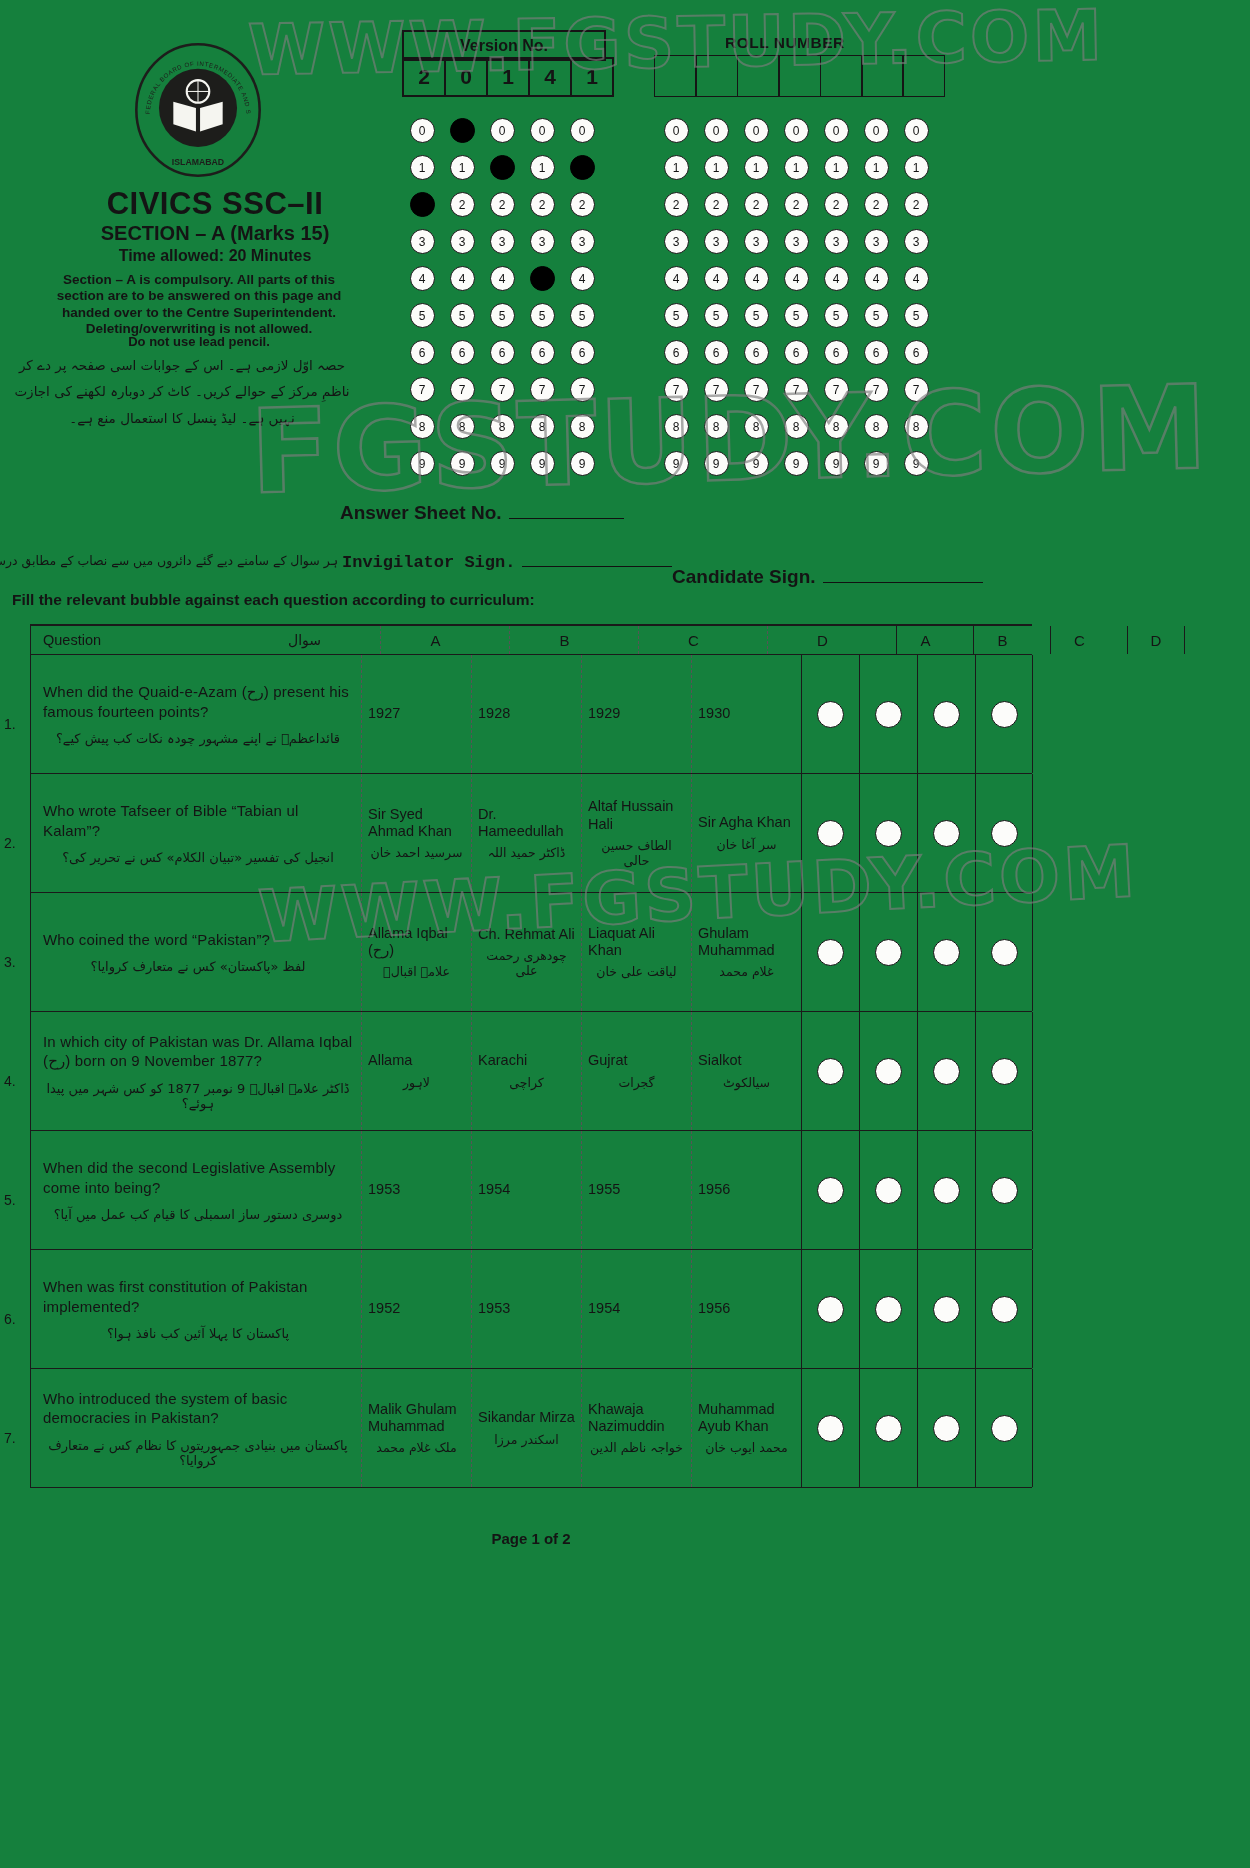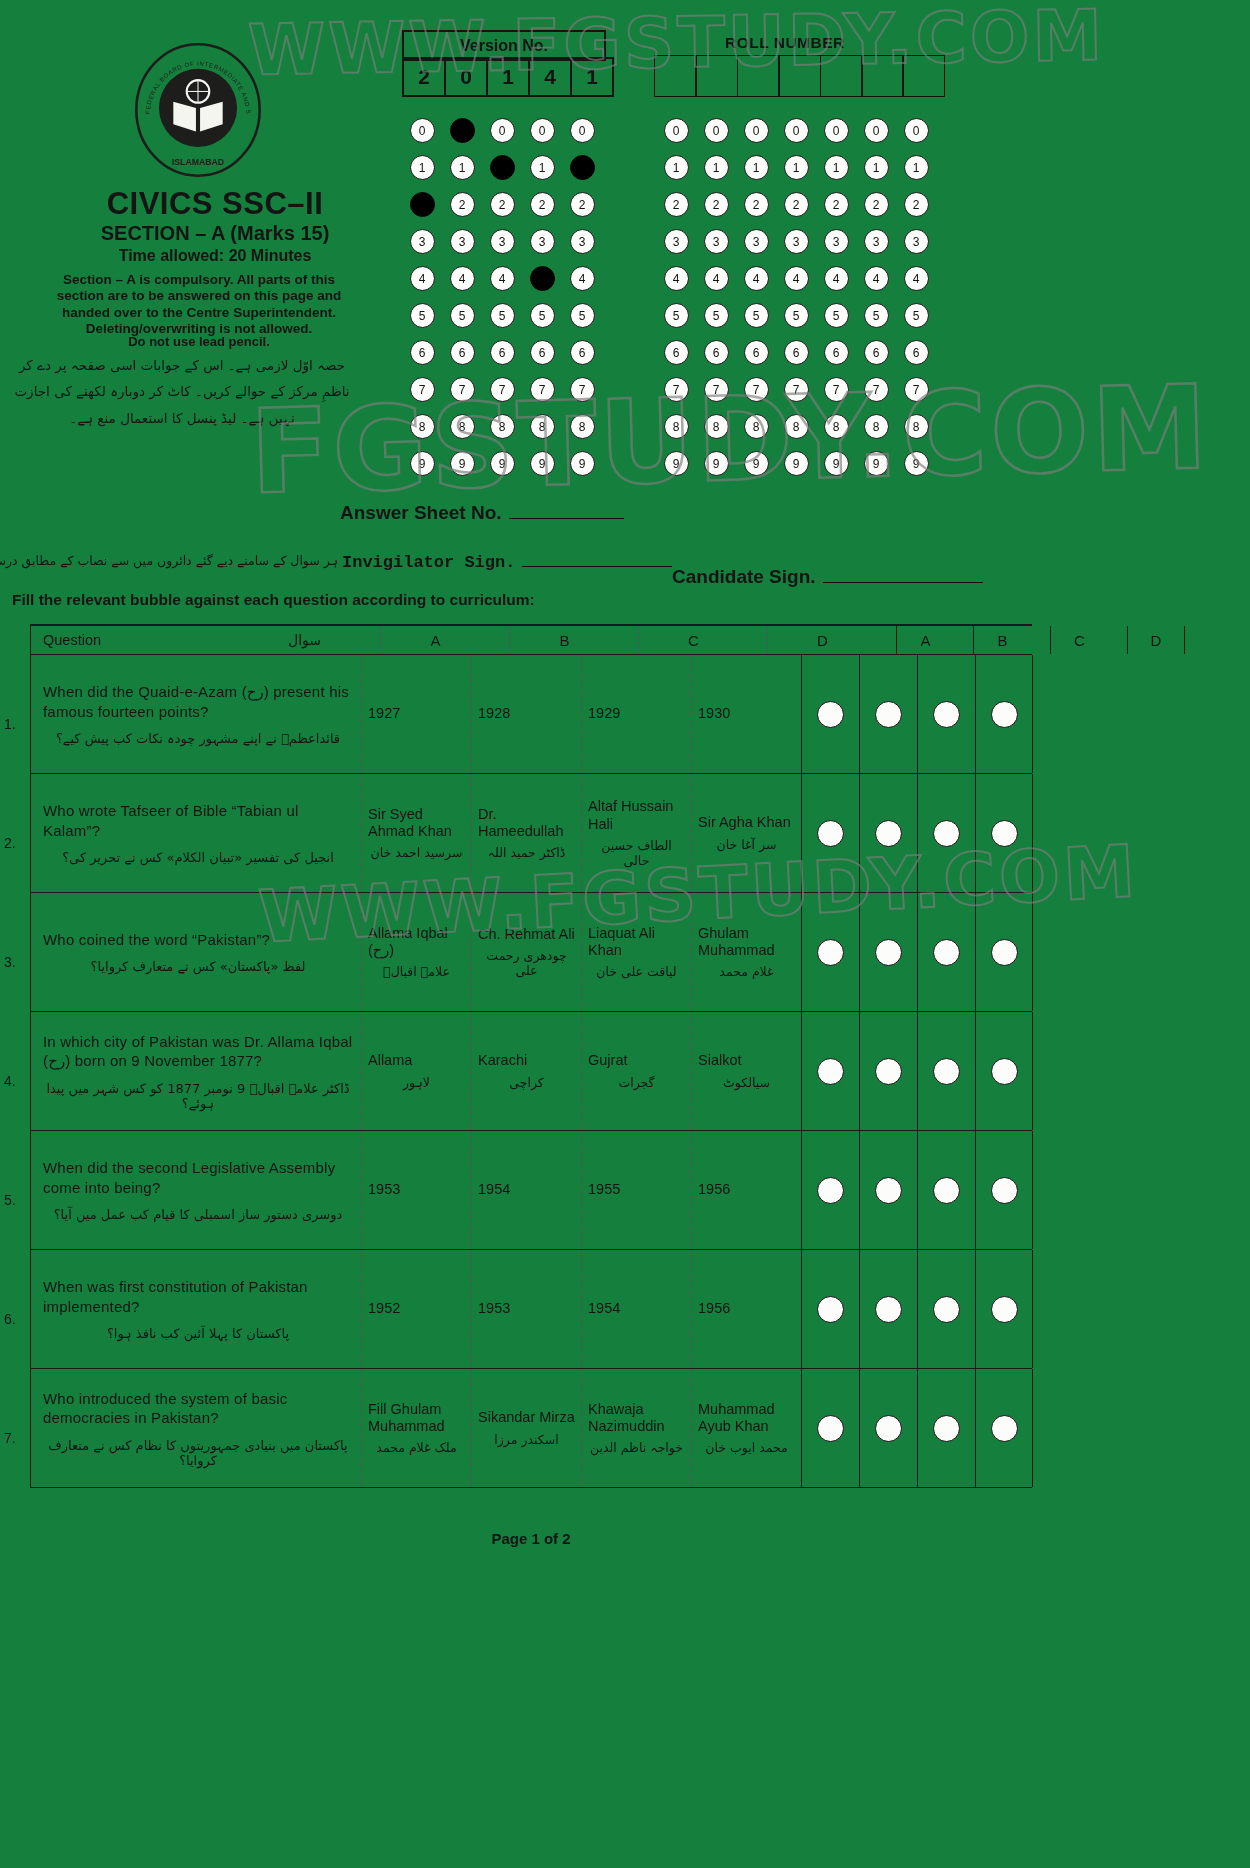--- a/index.html
+++ b/index.html
@@ -486,21 +486,21 @@
             <div class="abubble"></div>
           </div>
         </div>
         <div class="trow">
           <div class="qcell">
             <div class="qnum">7.</div>
             <div class="q-en">Who introduced the system of basic democracies in Pakistan?</div>
             <div class="q-ur" dir="rtl">پاکستان میں بنیادی جمہوریتوں کا نظام کس نے متعارف کروایا؟</div>
           </div>
           <div class="ocell">
-            <div class="opt-en">Fill Ghulam Muhammad</div>
+            <div class="opt-en">Malik Ghulam Muhammad</div>
             <div class="opt-ur" dir="rtl">ملک غلام محمد</div>
           </div>
           <div class="ocell">
             <div class="opt-en">Sikandar Mirza</div>
             <div class="opt-ur" dir="rtl">اسکندر مرزا</div>
           </div>
           <div class="ocell">
             <div class="opt-en">Khawaja Nazimuddin</div>
             <div class="opt-ur" dir="rtl">خواجہ ناظم الدین</div>
           </div>

